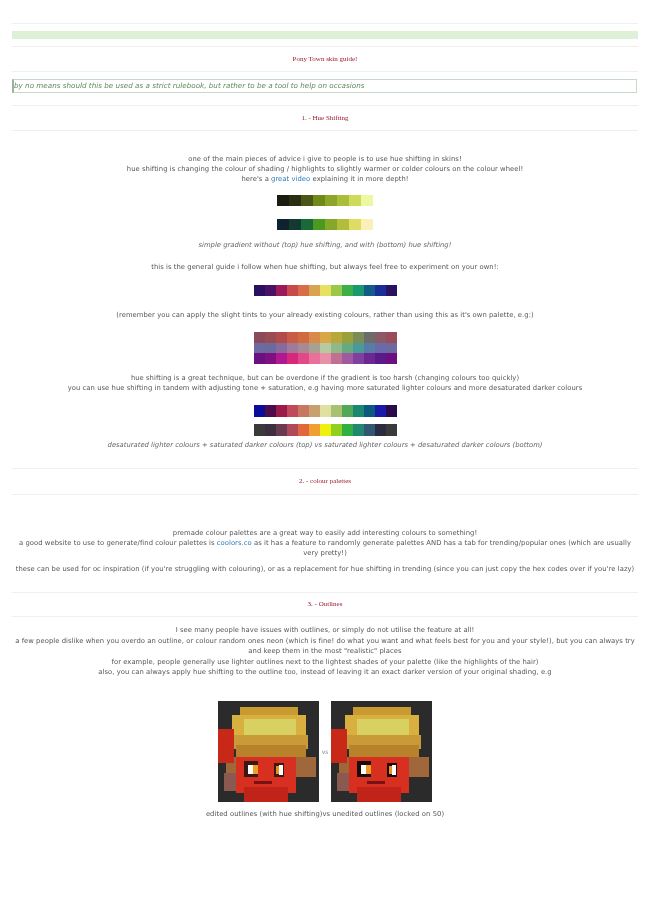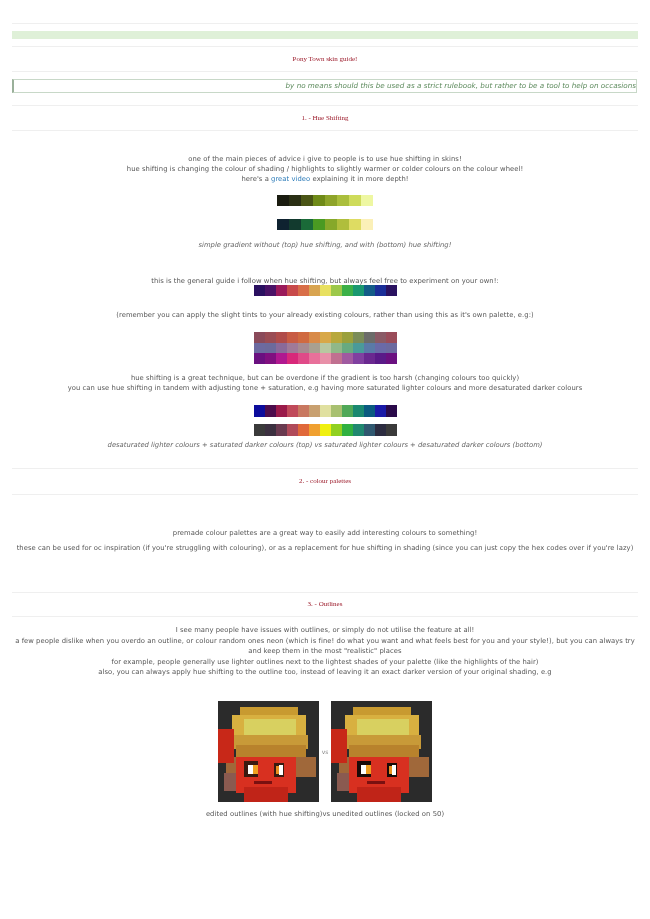--- a/index.html
+++ b/index.html
@@ -1,21 +1,21 @@
 <!DOCTYPE html>
 <html><head>
 <meta charset="utf-8">
 <style>
   html,body{margin:0;padding:0;background:#ffffff;}
   body{width:650px;height:919px;overflow:hidden;position:relative;font-family:"DejaVu Sans",sans-serif;color:#555;}
   .page{position:absolute;left:12px;top:0;width:626px;}
   .hr{height:1px;background:#efefef;width:626px;}
   .greenbar{height:8px;background:#dff0d8;width:626px;}
   .title{font-family:Liberation Serif, serif;font-size:7px;color:#9c1a2a;text-align:center;}
-  .note{border:1px solid #c8d8c8;border-left:2px solid #9ab09a;height:12px;line-height:12px;text-align:right;font-style:italic;font-size:7.2px;color:#5c8a5c;}
+  .note{border:1px solid #c8d8c8;border-left:2px solid #9ab09a;height:12px;line-height:12px;text-align:left;font-style:italic;font-size:7.2px;color:#5c8a5c;}
   .p{font-size:6.8px;text-align:center;color:#555;line-height:10.2px;letter-spacing:0.05px;}
   .cap{font-size:6.8px;text-align:center;color:#666;font-style:italic;line-height:10px;}
   a{color:#2a7ab8;text-decoration:none;}
   .strip{display:flex;justify-content:center;}
   .strip .sw{height:100%;}
   .abs{position:absolute;left:0;width:626px;}
   .pony{width:101px;height:101px;background:#2b2b2b;position:relative;overflow:hidden;}
   .vs{font-size:6px;color:#888;width:12px;text-align:center;line-height:101px;}
 </style>
 </head>
@@ -52,21 +52,21 @@
       <div class="sw" style="width: 12px; background: rgb(15, 34, 48);"></div>
       <div class="sw" style="width: 12px; background: rgb(18, 58, 46);"></div>
       <div class="sw" style="width: 12px; background: rgb(26, 106, 56);"></div>
       <div class="sw" style="width: 12px; background: rgb(74, 154, 34);"></div>
       <div class="sw" style="width: 12px; background: rgb(134, 168, 42);"></div>
       <div class="sw" style="width: 12px; background: rgb(176, 190, 60);"></div>
       <div class="sw" style="width: 12px; background: rgb(222, 220, 98);"></div>
       <div class="sw" style="width: 12px; background: rgb(251, 240, 184);"></div>
     </div>
   <div class="abs cap" style="top:240px">simple gradient without (top) hue shifting, and with (bottom) hue shifting!</div>
-  <div class="abs p" style="top:276px">this is the general guide i follow when hue shifting, but always feel free to experiment on your own!:</div>
+  <div class="abs p" style="top:262px">this is the general guide i follow when hue shifting, but always feel free to experiment on your own!:</div>
   <div class="abs strip" style="top:285px;height:11px" id="guide-strip">
       <div class="sw" style="width: 11px; background: rgb(42, 16, 96);"></div>
       <div class="sw" style="width: 11px; background: rgb(74, 18, 102);"></div>
       <div class="sw" style="width: 11px; background: rgb(154, 26, 90);"></div>
       <div class="sw" style="width: 11px; background: rgb(200, 74, 74);"></div>
       <div class="sw" style="width: 11px; background: rgb(216, 110, 72);"></div>
       <div class="sw" style="width: 11px; background: rgb(216, 164, 80);"></div>
       <div class="sw" style="width: 11px; background: rgb(232, 224, 96);"></div>
       <div class="sw" style="width: 11px; background: rgb(156, 200, 74);"></div>
       <div class="sw" style="width: 11px; background: rgb(60, 176, 72);"></div>
@@ -158,21 +158,22 @@
       <div class="sw" style="width: 11px; background: rgb(58, 58, 58);"></div>
     </div>
   <div class="abs cap" style="top:440px">desaturated lighter colours + saturated darker colours (top) vs saturated lighter colours + desaturated darker colours (bottom)</div>
 
   <div class="abs hr" style="top:468px"></div>
 
   <div class="abs title" style="top:477px">2. - colour palettes</div>
   <div class="abs hr" style="top:494px"></div>
   <div class="abs" style="top:528px">
     <div class="p">premade colour palettes are a great way to easily add interesting colours to something!</div>
-    <div class="p" style="margin-top:5px;padding:0 2px">these can be used for oc inspiration (if you're struggling with colouring), or as a replacement for hue shifting in shading (since you can just copy the hex codes over if you're lazy)</div>
+    <div class="p" style="padding:0 4px"><span>a good website to use to generate/find colour palettes is </span><a href="#">coolors.co</a><span> as it has a feature to randomly generate palettes AND has a tab for trending/popular ones (which are usually very pretty!)</span></div>
+    <div class="p" style="margin-top:5px;padding:0 2px">these can be used for oc inspiration (if you're struggling with colouring), or as a replacement for hue shifting in trending (since you can just copy the hex codes over if you're lazy)</div>
   </div>
 
   <div class="abs hr" style="top:592px"></div>
 
   <div class="abs title" style="top:600px">3. - Outlines</div>
   <div class="abs hr" style="top:616px"></div>
   <div class="abs" style="top:625px">
     <div class="p">I see many people have issues with outlines, or simply do not utilise the feature at all!</div>
     <div class="p" style="margin-top:1px;padding:0 2px">a few people dislike when you overdo an outline, or colour random ones neon (which is fine! do what you want and what feels best for you and your style!), but you can always try and keep them in the most "realistic" places</div>
     <div class="p">for example, people generally use lighter outlines next to the lightest shades of your palette (like the highlights of the hair)</div>

